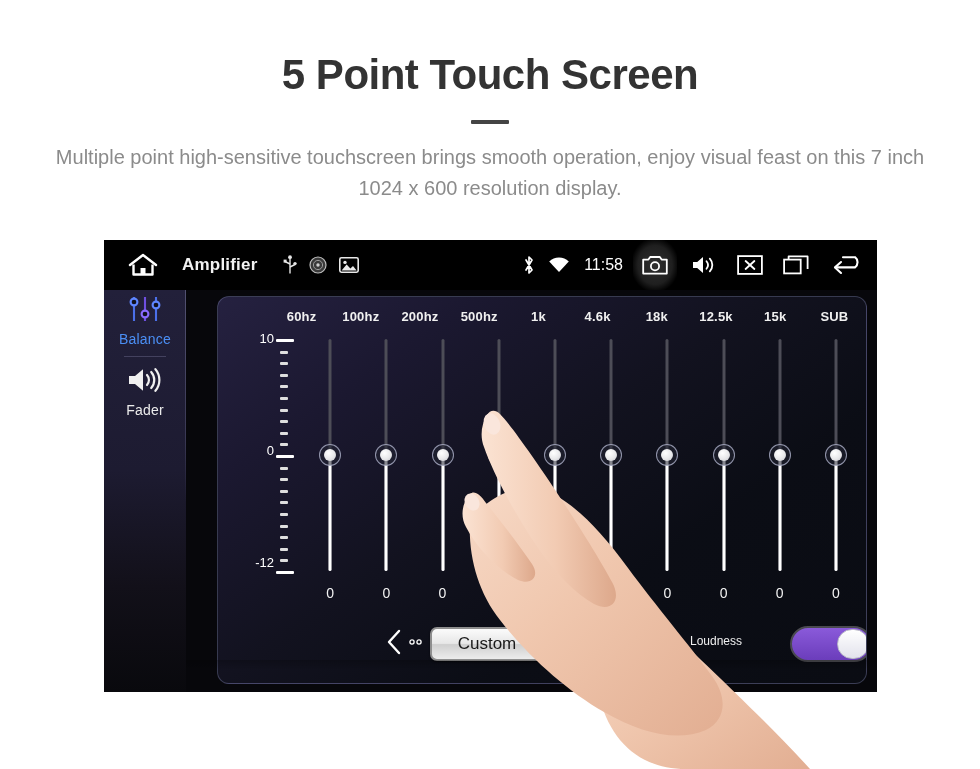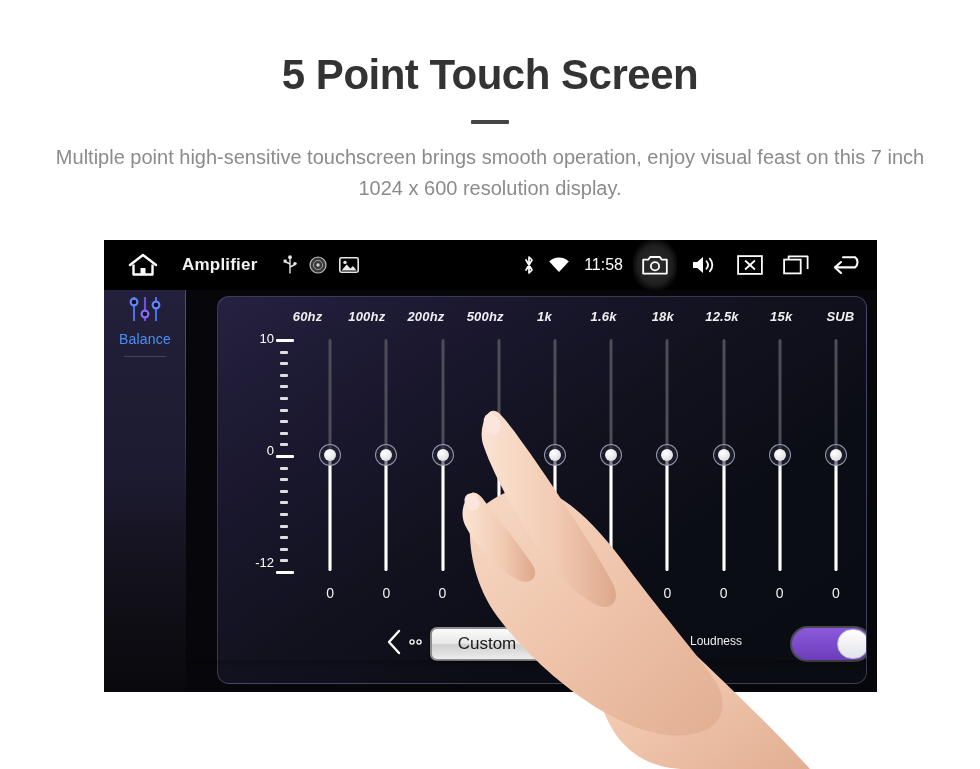--- a/index.html
+++ b/index.html
@@ -172,25 +172,24 @@
     background: linear-gradient(145deg, #252140 0%, #1b1830 22%, #12121f 46%, #0b0d15 68%, #0a0c13 100%);
     border: 1px solid rgba(120,125,165,0.42);
     border-radius: 12px;
     box-sizing: border-box;
     overflow: hidden;
   }
 
   
   #freq-row {
     position: absolute;
-    left: 60px; top: 12px;
+    left: 54px; top: 12px;
     width: 592px;
     height: 22px;
     display: flex;
-    font-style: italic;
   }
   .freq-label {
     flex: 1;
     text-align: center;
     font-size: 13px;
     color: #f0f0f0;
     font-weight: bold;
     letter-spacing: 0.2px;
   }
 
@@ -486,31 +485,42 @@
             <circle cx="6" cy="7" r="3.4" fill="#10101c" stroke="#5f86ff" stroke-width="2.1"></circle>
             <circle cx="17" cy="19" r="3.4" fill="#10101c" stroke="#8a6bff" stroke-width="2.1"></circle>
             <circle cx="28" cy="10" r="3.4" fill="#10101c" stroke="#5f86ff" stroke-width="2.1"></circle>
           </svg>
         </div>
         <div class="side-label" id="side-label-balance">Balance</div>
       </div>
 
       <div id="side-divider"></div>
 
+      <div class="side-item">
+        <div class="side-icon">
+          <svg width="36" height="28" viewBox="0 0 36 28">
+            <path d="M2 10 h6 L16 3.2 L16 24.8 L8 18 H2 Z" fill="#f0f0f0"></path>
+            <path d="M20 9 A7.4 7.4 0 0 1 20 19" fill="none" stroke="#f0f0f0" stroke-width="2.2" stroke-linecap="round"></path>
+            <path d="M24.2 6 A12 12 0 0 1 24.2 22" fill="none" stroke="#f0f0f0" stroke-width="2.2" stroke-linecap="round"></path>
+            <path d="M28.4 3.2 A16.6 16.6 0 0 1 28.4 24.8" fill="none" stroke="#f0f0f0" stroke-width="2.2" stroke-linecap="round"></path>
+          </svg>
+        </div>
+        <div class="side-label" id="side-label-fader">Fader</div>
+      </div>
     </div>
 
     <div id="eq-panel">
 
       <div id="freq-row">
           <div class="freq-label">60hz</div>
           <div class="freq-label">100hz</div>
           <div class="freq-label">200hz</div>
           <div class="freq-label">500hz</div>
           <div class="freq-label">1k</div>
-          <div class="freq-label">1.6k</div>
+          <div class="freq-label">4.6k</div>
           <div class="freq-label">18k</div>
           <div class="freq-label">12.5k</div>
           <div class="freq-label">15k</div>
           <div class="freq-label">SUB</div>
         </div>
 
       <div id="db-scale">
         <div class="db-label" id="db-top">10</div>
         <div class="db-label" id="db-mid">0</div>
         <div class="db-label" id="db-bot">-12</div>

